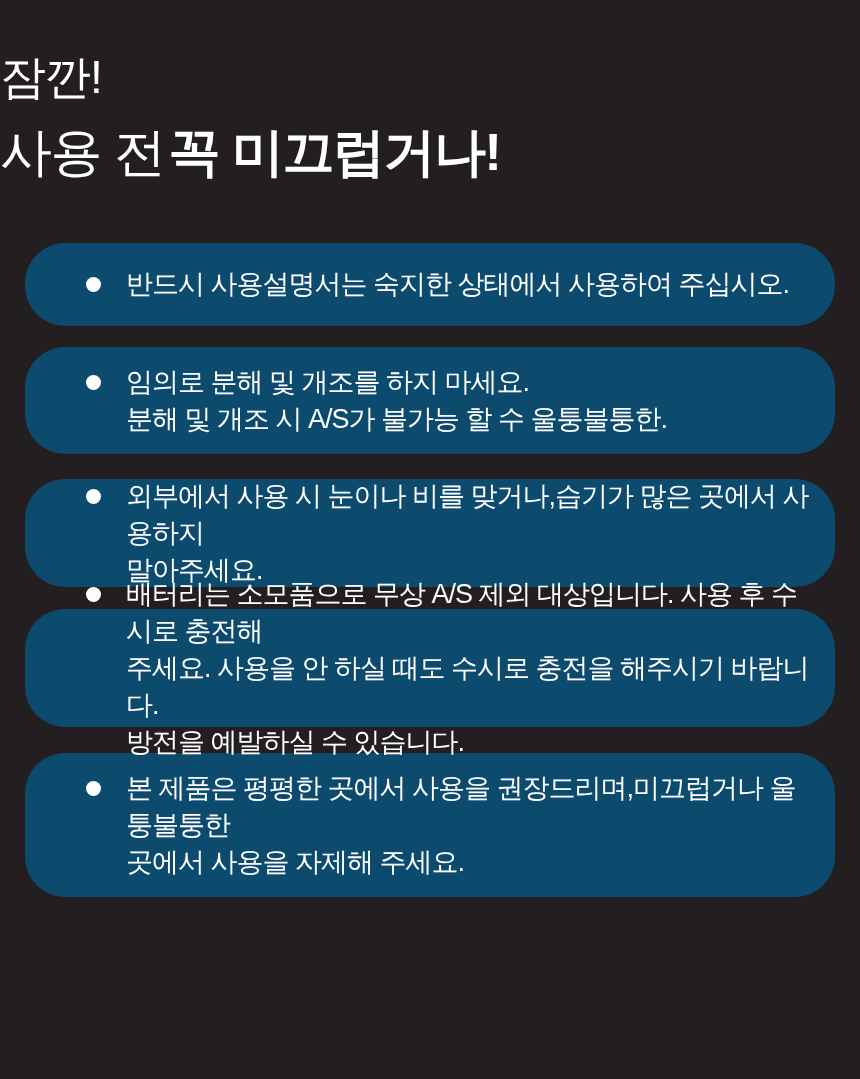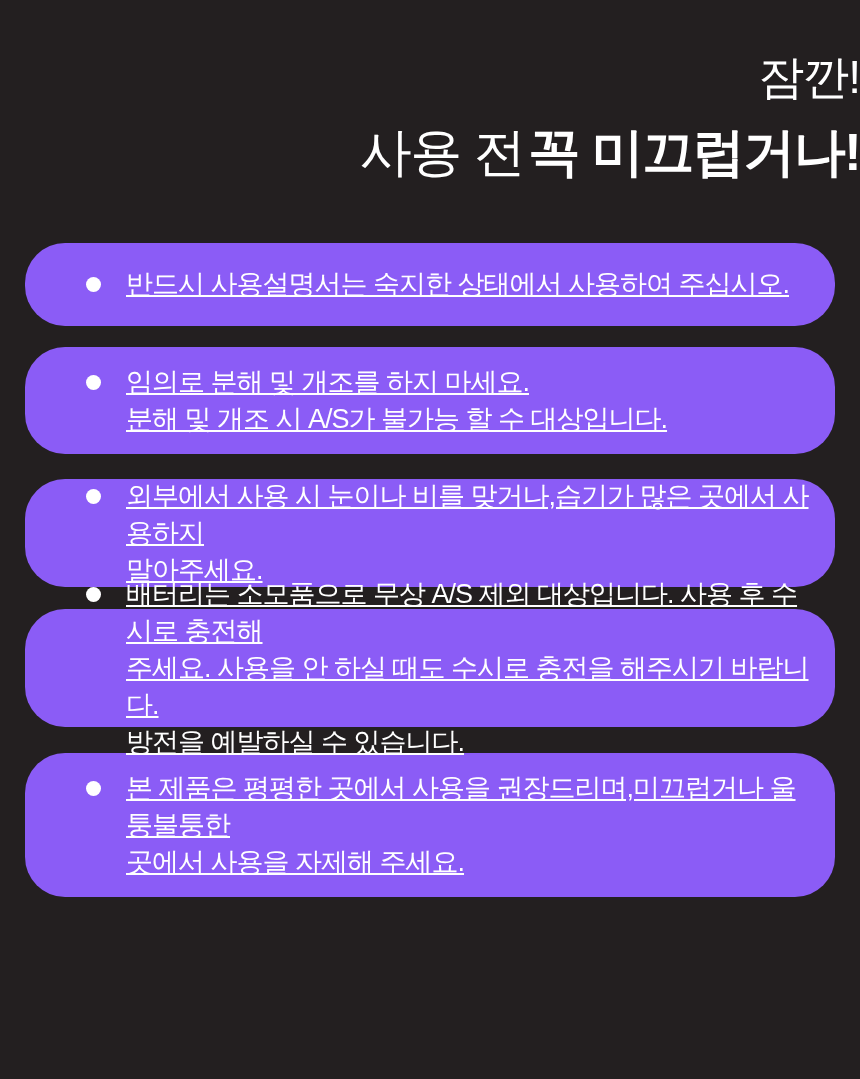--- a/index.html
+++ b/index.html
@@ -12,22 +12,22 @@
     position: relative;
     overflow: hidden;
     background: #231F20;
     font-family: "Liberation Sans", "DejaVu Sans", sans-serif;
     color: #FFFFFF;
   }
 
   
   .header {
     position: absolute;
-    top: 0; left: 9px; right: 0;
-    text-align: right;
+    top: 0; left: 0; right: 0;
+    text-align: left;
   }
   .header-line1 {
     margin-top: 47px;
     font-size: 46px;
     line-height: 60px;
     font-weight: 400;
     letter-spacing: -1px;
   }
   .header-line2 {
     margin-top: 14px;
@@ -45,27 +45,26 @@
   }
 
   
   .notices {
     position: absolute;
     top: 243px;
     left: 25px;
     width: 810px;
   }
   .notice {
-    background: #8b5cf6;
+    background: #0c4a6e;
     border-radius: 40px;
     display: flex;
     align-items: center;
     box-sizing: border-box;
     padding: 0 20px 0 61px;
-    text-decoration: underline;
   }
   .notice:nth-child(1) { height: 83px;  margin-bottom: 21px; }
   .notice:nth-child(2) { height: 107px; margin-bottom: 25px; }
   .notice:nth-child(3) { height: 108px; margin-bottom: 22px; }
   .notice:nth-child(4) { height: 118px; margin-bottom: 26px; }
   .notice:nth-child(5) { height: 144px; margin-bottom: 25px; align-items: center; }
   .notice:nth-child(6) { height: 120px; margin-bottom: 0; }
 
   .notice-body {
     position: relative;
@@ -104,21 +103,21 @@
     <div class="notice-body">
       <span class="bullet"></span>
       <div class="notice-text">반드시 사용설명서는 숙지한 상태에서 사용하여 주십시오.</div>
     </div>
   </div>
 
   <div class="notice">
     <div class="notice-body">
       <span class="bullet"></span>
       <div class="notice-text">임의로 분해 및 개조를 하지 마세요.
-분해 및 개조 시 A/S가 불가능 할 수 대상입니다.</div>
+분해 및 개조 시 A/S가 불가능 할 수 울퉁불퉁한.</div>
     </div>
   </div>
 
 
   <div class="notice">
     <div class="notice-body">
       <span class="bullet"></span>
       <div class="notice-text">외부에서 사용 시 눈이나 비를 맞거나,습기가 많은 곳에서 사용하지
 말아주세요.</div>
     </div>

